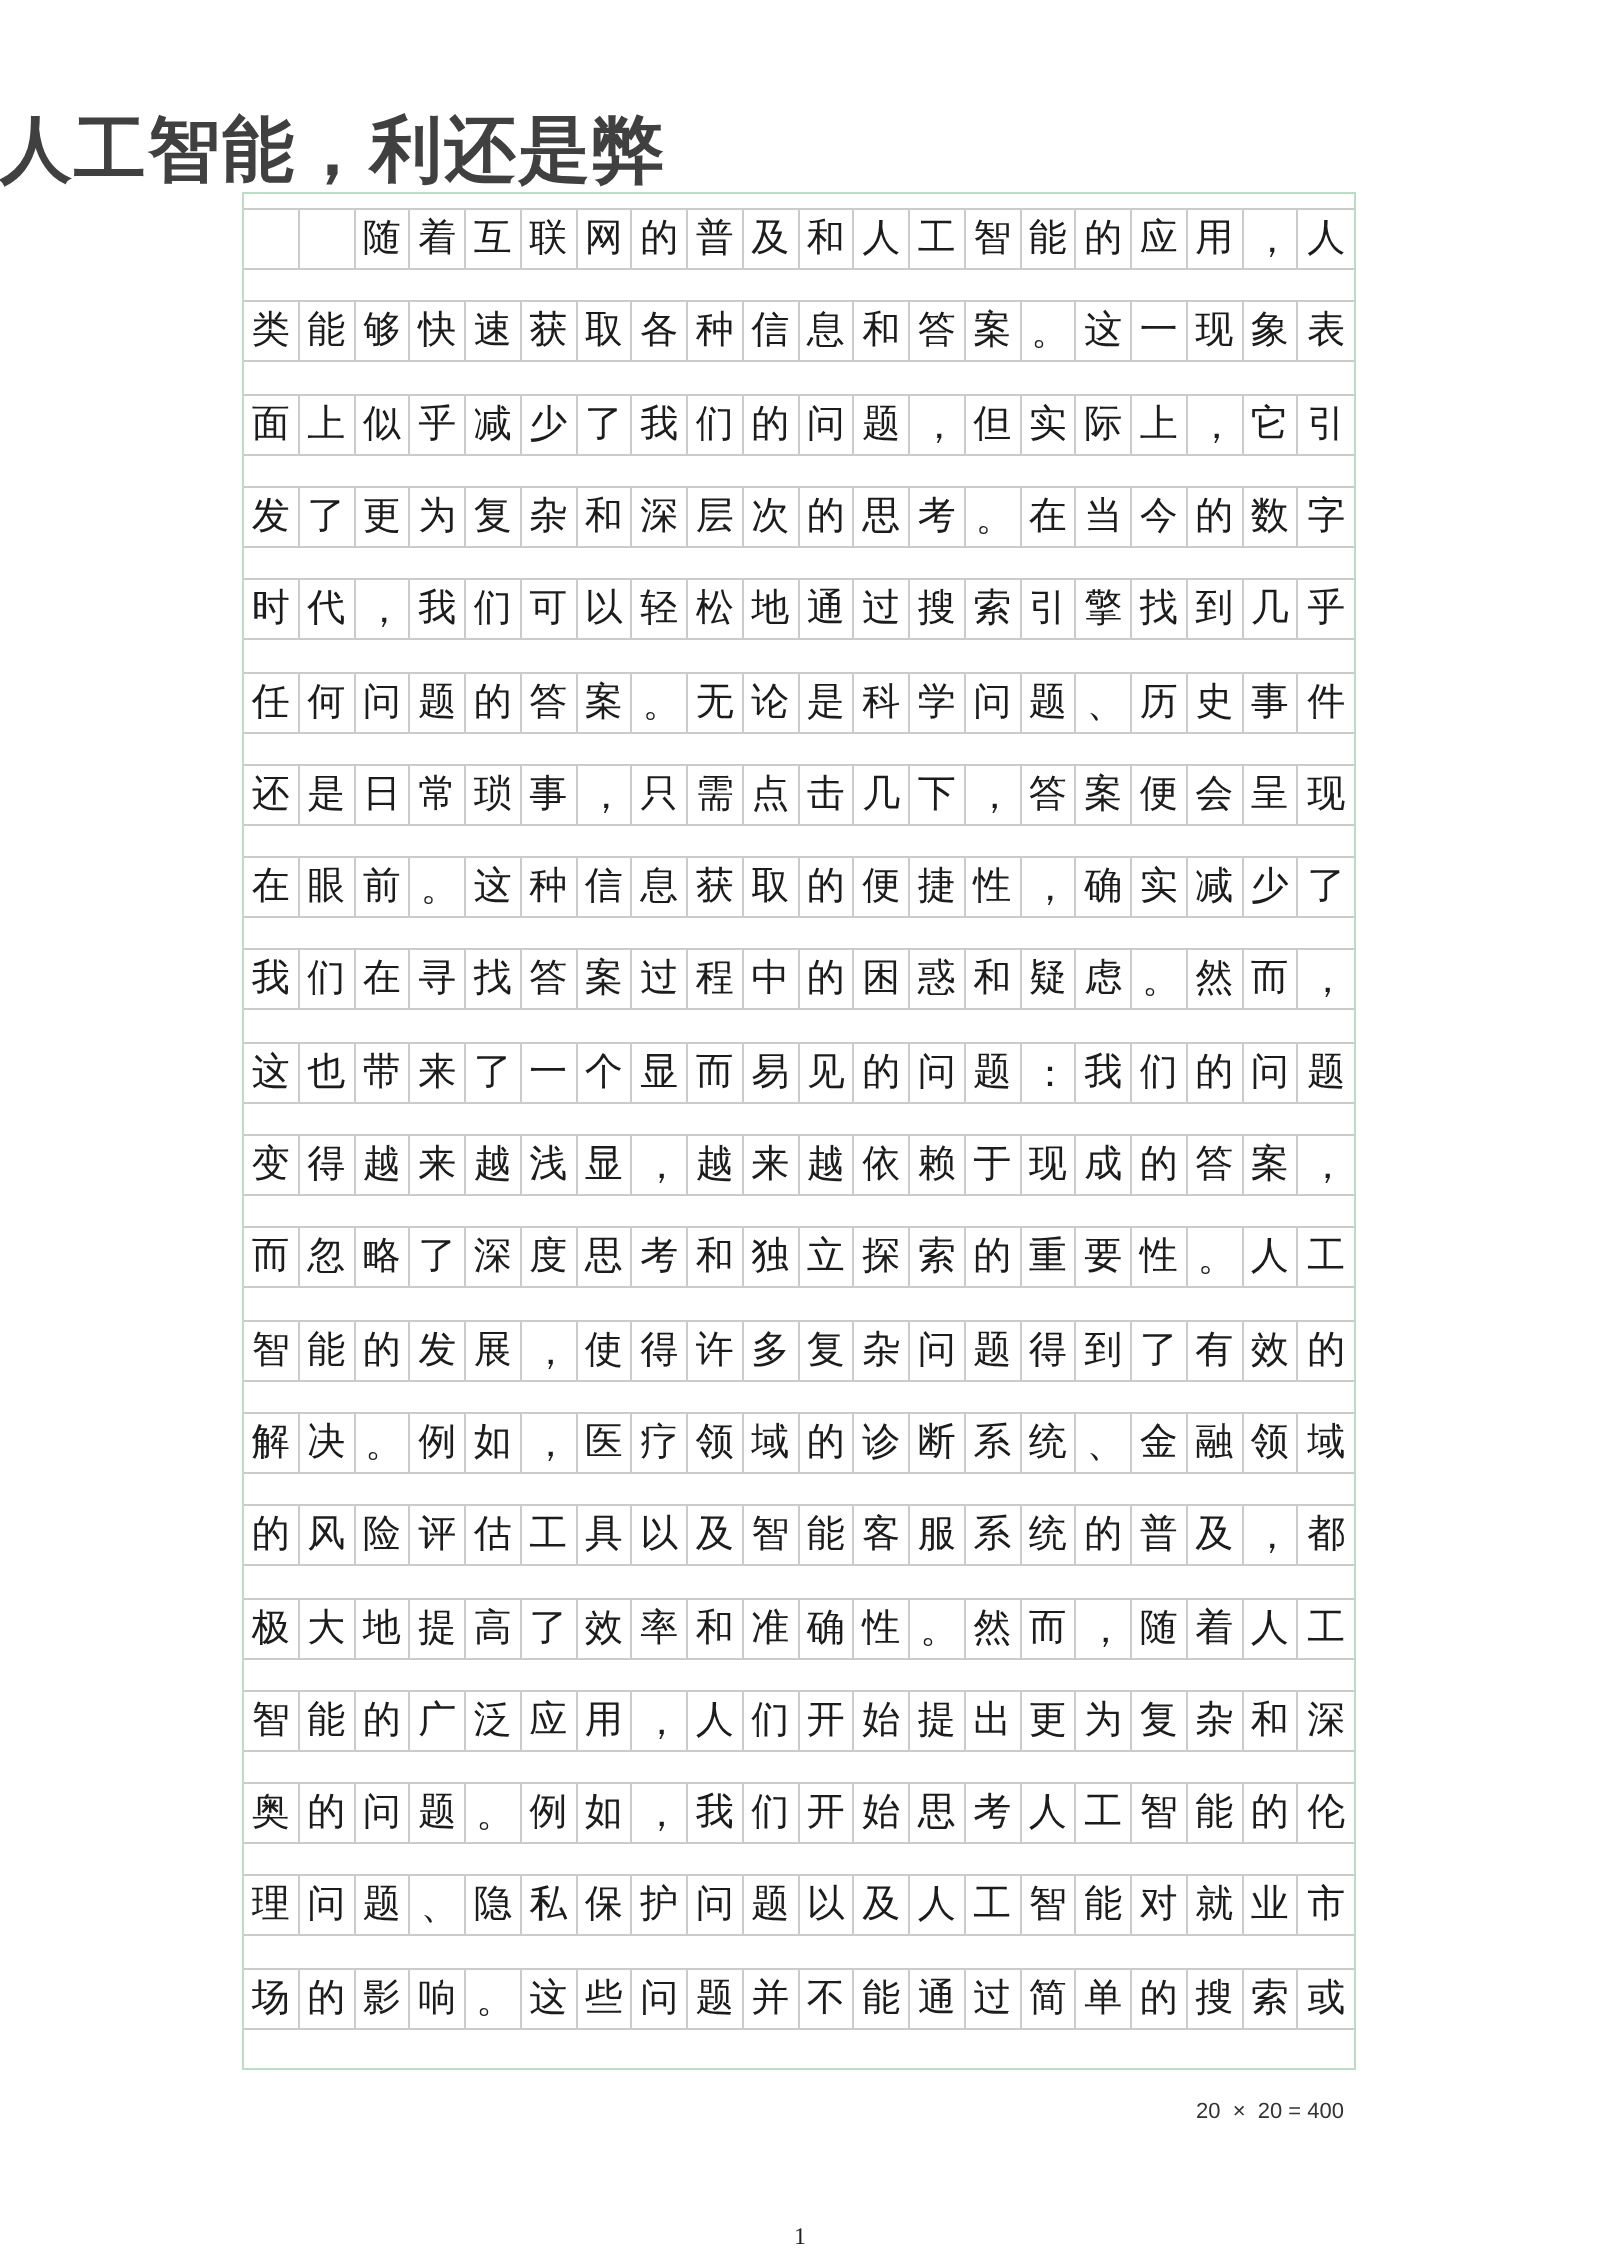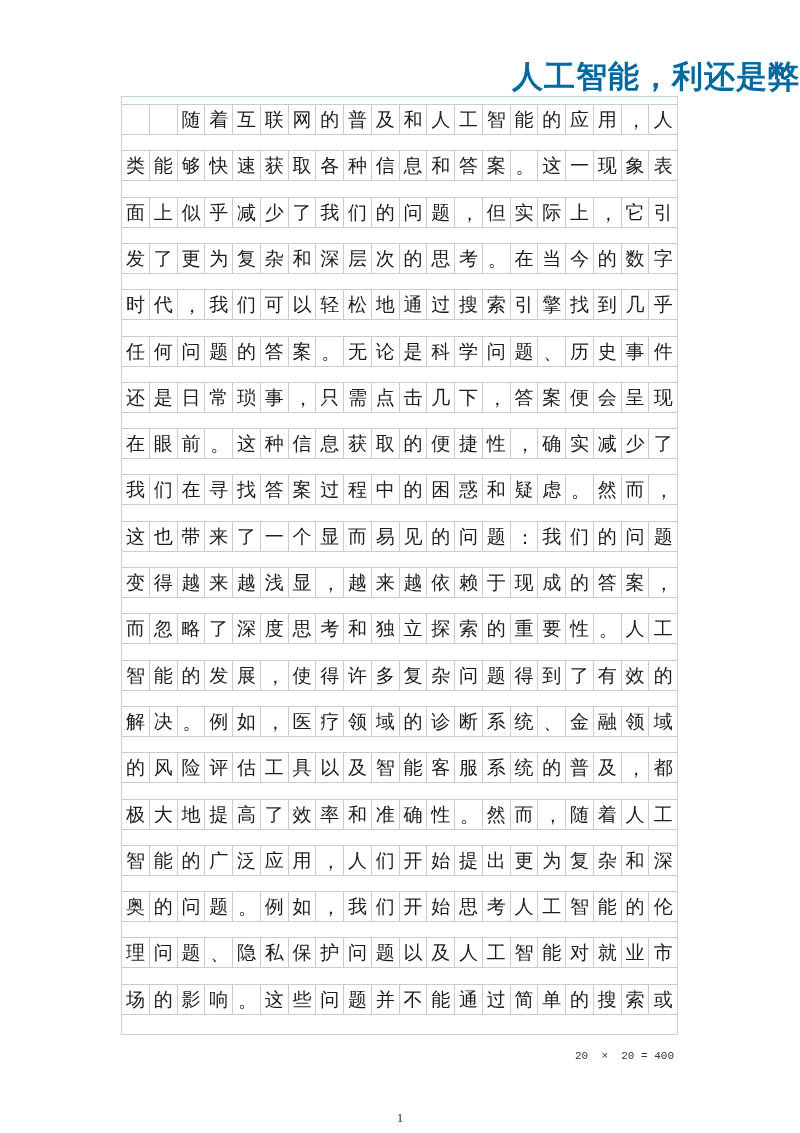--- a/index.html
+++ b/index.html
@@ -13,26 +13,26 @@
       position: relative;
       overflow: hidden;
       font-family: "DejaVu Serif", "Liberation Serif", serif;
       color: #1a1a1a;
     }
     .title {
       position: absolute;
       left: 0;
       top: 56px;
       width: 800px;
-      text-align: right;
+      text-align: left;
       font-family: "DejaVu Sans", "Liberation Sans", sans-serif;
       font-weight: bold;
-      font-size: 31px;
+      font-size: 36px;
       line-height: 40px;
-      color: #0369a1;
+      color: #404040;
       letter-spacing: 1px;
     }
     .grid-frame {
       position: absolute;
       left: 121px;
       top: 96px;
       width: 557px;
       height: 939px;
       border: 1px solid #bcdcc6;
       box-sizing: border-box;
@@ -62,23 +62,23 @@
     }
     .cell:last-child { border-right: none; }
     .cell.punct {
       justify-content: flex-start;
       padding-left: 5px;
       align-items: flex-end;
       padding-bottom: 4px;
     }
     .footer-count {
       position: absolute;
-      left: 575px;
+      left: 598px;
       top: 1050px;
-      font-family: Liberation Mono, monospace;
+      font-family: Liberation Sans, sans-serif;
       font-size: 11px;
       color: #333333;
       white-space: pre;
     }
     .page-number {
       position: absolute;
       left: 0;
       width: 800px;
       top: 1111px;
       text-align: center;

